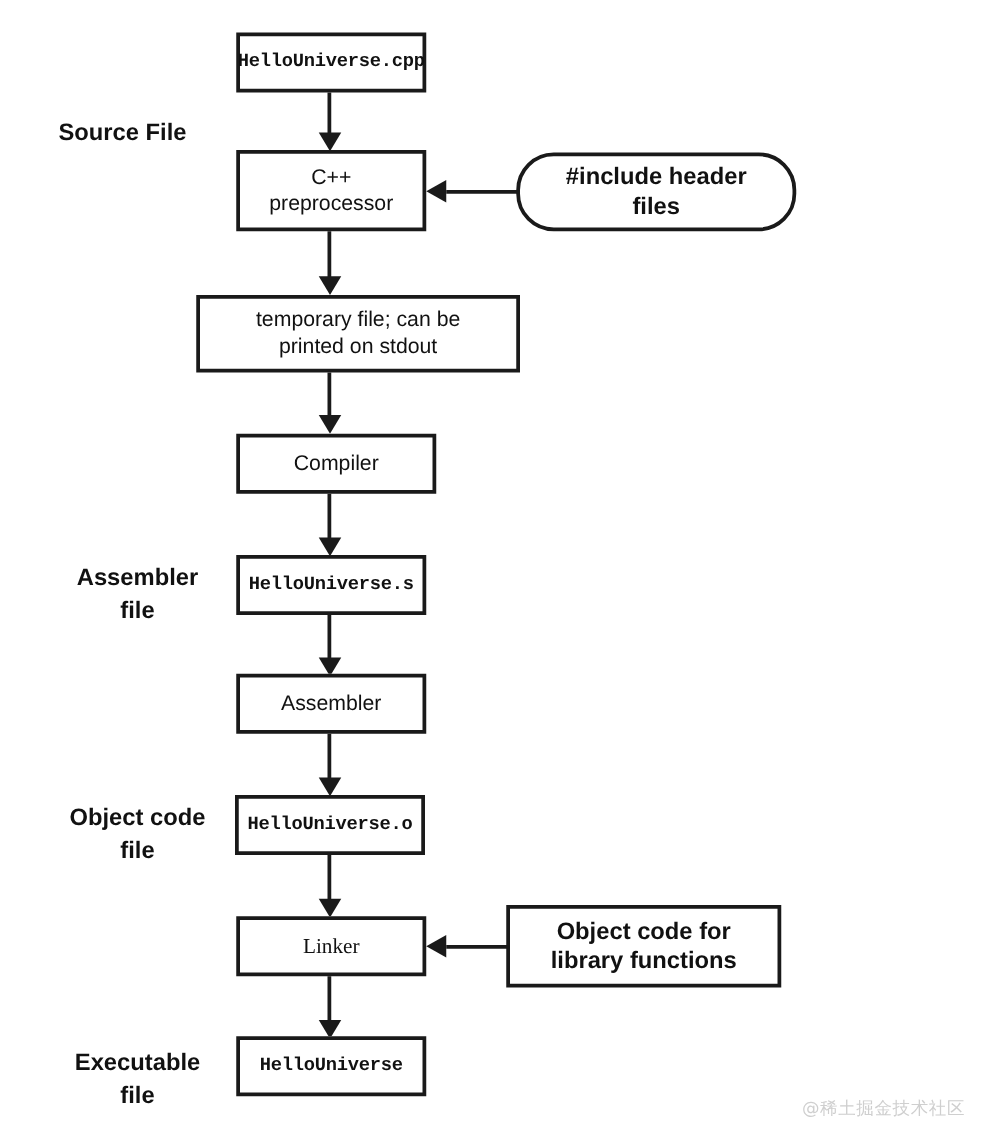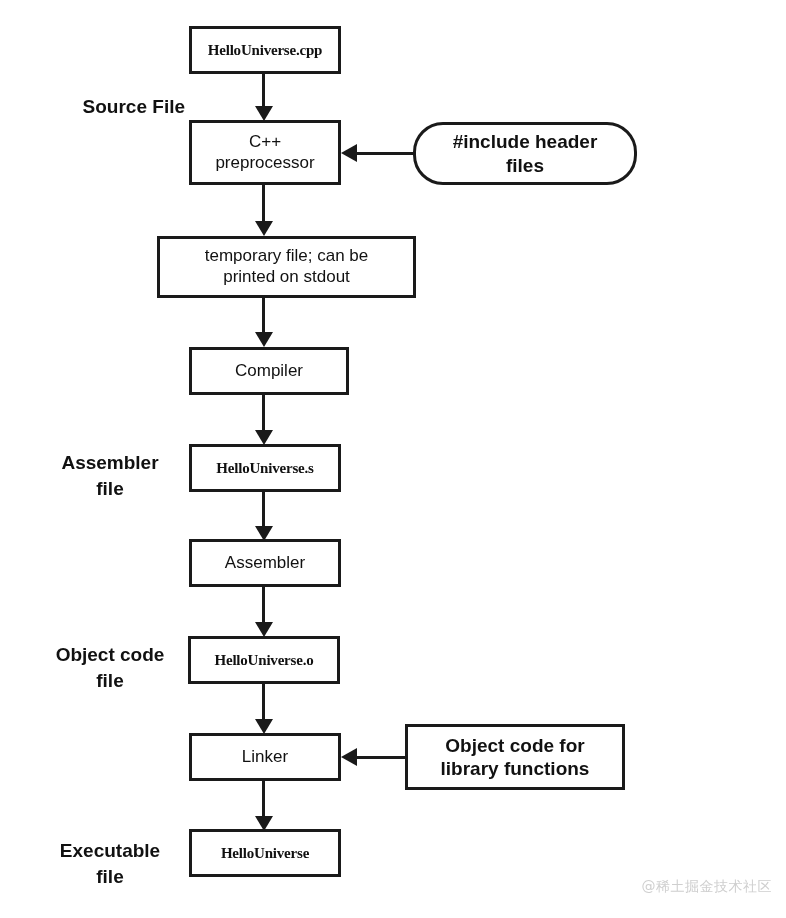--- a/index.html
+++ b/index.html
@@ -23,21 +23,21 @@
     border: 3px solid #1a1a1a;
     background: #ffffff;
     display: flex;
     align-items: center;
     justify-content: center;
     text-align: center;
     color: #111111;
     line-height: 1.22;
   }
   .node.mono {
-    font-family: Liberation Serif, serif;
+    font-family: Liberation Mono, monospace;
     font-size: 15px;
     font-weight: 700;
     letter-spacing: -0.2px;
   }
   .node.sans {
     font-family: "Liberation Sans", sans-serif;
     font-size: 17px;
     font-weight: 400;
   }
   .node.sans.bold {
@@ -95,21 +95,21 @@
     color: #cfcfcf;
     letter-spacing: 0.5px;
     user-select: none;
   }
 </style>
 </head>
 <body>
 
 <div id="canvas">
 
-  <div class="stage-label" style="left:35px; top:94px; width:150px;text-align:right;">Source File</div>
+  <div class="stage-label" style="left:23px; top:94px; width:150px;">Source File</div>
 
   <div class="stage-label" style="left:35px; top:450px; width:150px;">Assembler
 file</div>
 
   <div class="stage-label" style="left:35px; top:642px; width:150px;">Object code
 file</div>
 
   <div class="stage-label" style="left:35px; top:838px; width:150px;">Executable
 file</div>
 
@@ -149,21 +149,21 @@
   <div class="node sans" style="left:189px; top:539px; width:152px; height:48px;">Assembler</div>
 
   <div class="vline" style="left:262px; top:587px; width:3px; height:44px;"></div>
   <div class="arrow-down" style="left:255px; top:622px;"></div>
 
   <div class="node mono" style="left:188px; top:636px; width:152px; height:48px;">HelloUniverse.o</div>
 
   <div class="vline" style="left:262px; top:684px; width:3px; height:44px;"></div>
   <div class="arrow-down" style="left:255px; top:719px;"></div>
 
-  <div class="node sans" style="left:189px; top:733px; width:152px; height:48px;">Linker</div>
+  <div class="node sans" style="left:189px; top:733px; width:152px; height:48px;font-family:Liberation Serif, serif;">Linker</div>
 
   <div class="node sans bold" style="left:405px; top:724px; width:220px; height:66px; white-space:pre-line;">Object code for
 library functions</div>
 
   <div class="hline" style="left:357px; top:756px; width:50px;"></div>
   <div class="arrow-left" style="left:341px; top:748px;"></div>
 
   <div class="vline" style="left:262px; top:781px; width:3px; height:44px;"></div>
   <div class="arrow-down" style="left:255px; top:816px;"></div>
 

